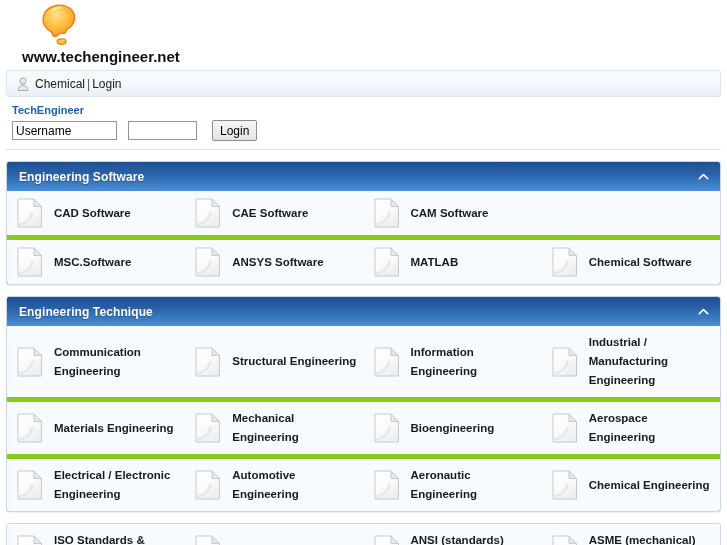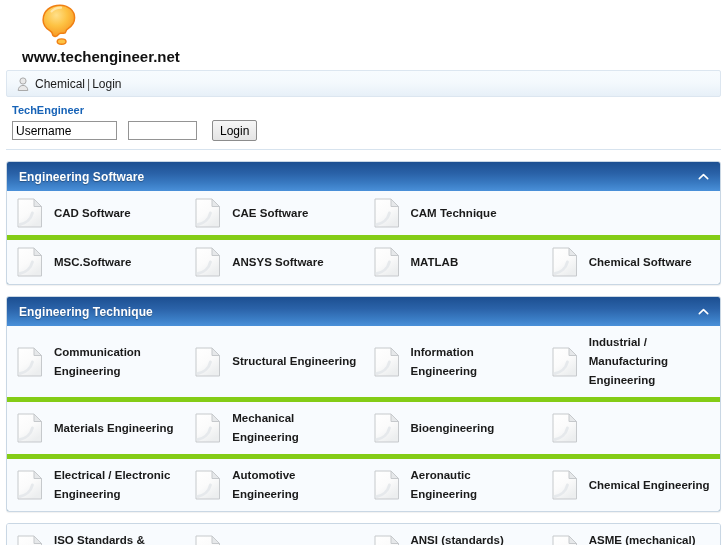--- a/index.html
+++ b/index.html
@@ -278,21 +278,21 @@
     <linearGradient id="pageGrad" x1="0" y1="0" x2="0.6" y2="1">
       <stop offset="0%" stop-color="#ffffff"></stop>
       <stop offset="55%" stop-color="#fbfbfb"></stop>
       <stop offset="100%" stop-color="#eceeef"></stop>
     </linearGradient>
   </defs>
   <path d="M1 1h16l7.5 7.5V29H1z" fill="url(#pageGrad)" stroke="#c6c9cc" stroke-width="1"></path>
   <path d="M17 1v7.5h7.5z" fill="#e6e8ea" stroke="#c6c9cc" stroke-width="1" stroke-linejoin="round"></path>
   <path d="M3 26.5c6-1.2 11-5.6 12.4-11.5" fill="none" stroke="#e6e9ec" stroke-width="3" stroke-linecap="round"></path>
 </svg></span>
-            <span class="cell-label">CAM Technique</span>
+            <span class="cell-label">CAM Software</span>
           </div>
         </div>
         <div class="grid-row">
           <div class="cell">
             <span class="doc-icon"><svg viewBox="0 0 26 30" width="26" height="30" aria-hidden="true">
   <defs>
     <linearGradient id="pageGrad" x1="0" y1="0" x2="0.6" y2="1">
       <stop offset="0%" stop-color="#ffffff"></stop>
       <stop offset="55%" stop-color="#fbfbfb"></stop>
       <stop offset="100%" stop-color="#eceeef"></stop>
@@ -481,20 +481,21 @@
     <linearGradient id="pageGrad" x1="0" y1="0" x2="0.6" y2="1">
       <stop offset="0%" stop-color="#ffffff"></stop>
       <stop offset="55%" stop-color="#fbfbfb"></stop>
       <stop offset="100%" stop-color="#eceeef"></stop>
     </linearGradient>
   </defs>
   <path d="M1 1h16l7.5 7.5V29H1z" fill="url(#pageGrad)" stroke="#c6c9cc" stroke-width="1"></path>
   <path d="M17 1v7.5h7.5z" fill="#e6e8ea" stroke="#c6c9cc" stroke-width="1" stroke-linejoin="round"></path>
   <path d="M3 26.5c6-1.2 11-5.6 12.4-11.5" fill="none" stroke="#e6e9ec" stroke-width="3" stroke-linecap="round"></path>
 </svg></span>
+            <span class="cell-label">Aerospace Engineering</span>
           </div>
         </div>
         <div class="grid-row">
           <div class="cell tall">
             <span class="doc-icon"><svg viewBox="0 0 26 30" width="26" height="30" aria-hidden="true">
   <defs>
     <linearGradient id="pageGrad" x1="0" y1="0" x2="0.6" y2="1">
       <stop offset="0%" stop-color="#ffffff"></stop>
       <stop offset="55%" stop-color="#fbfbfb"></stop>
       <stop offset="100%" stop-color="#eceeef"></stop>

